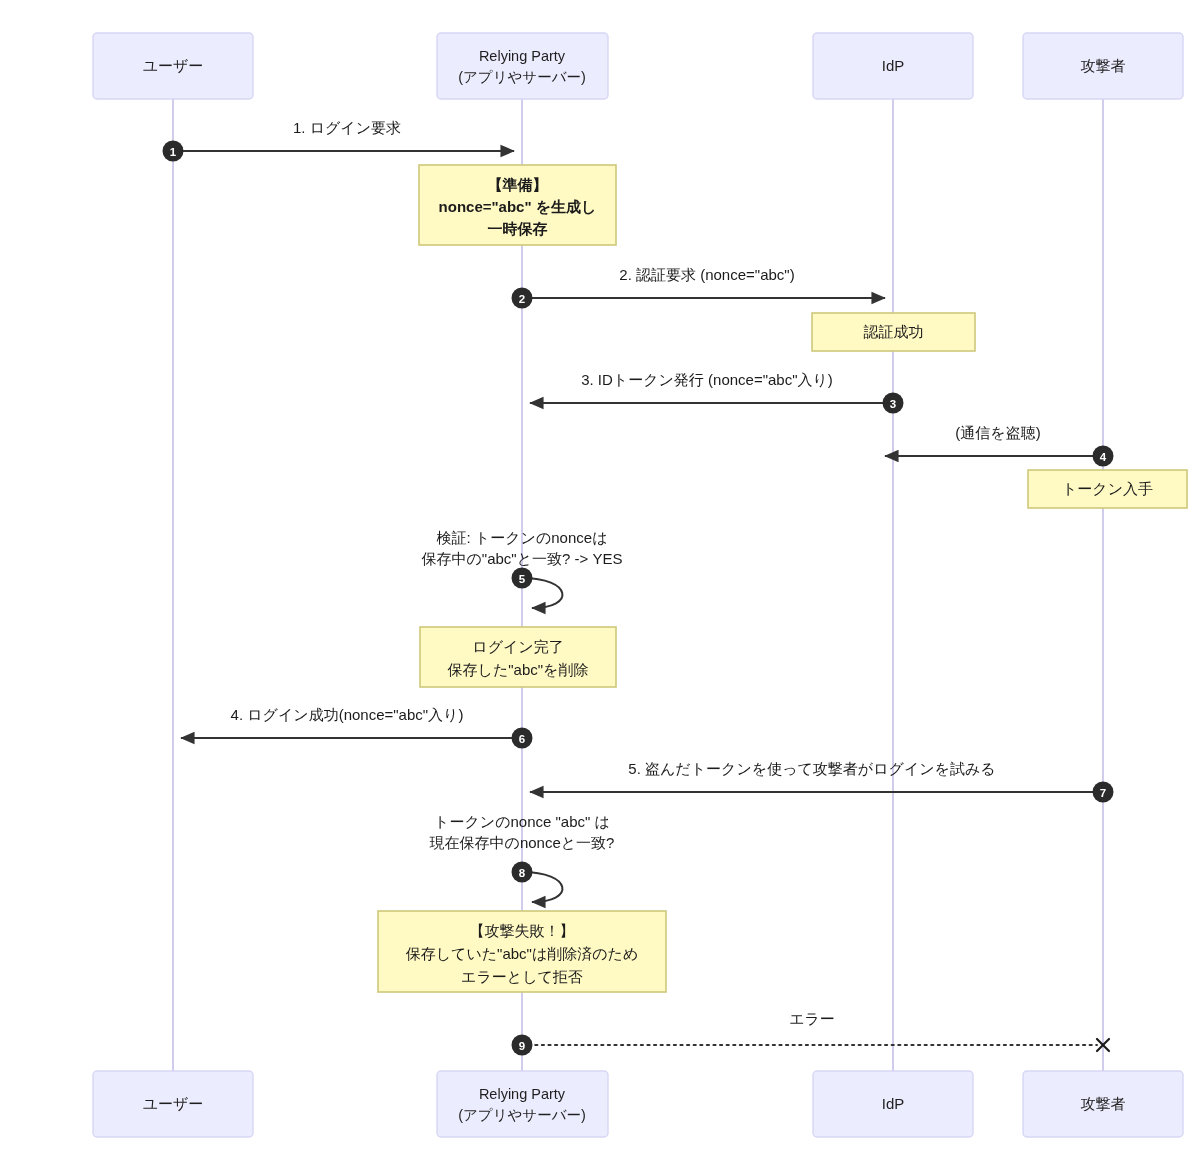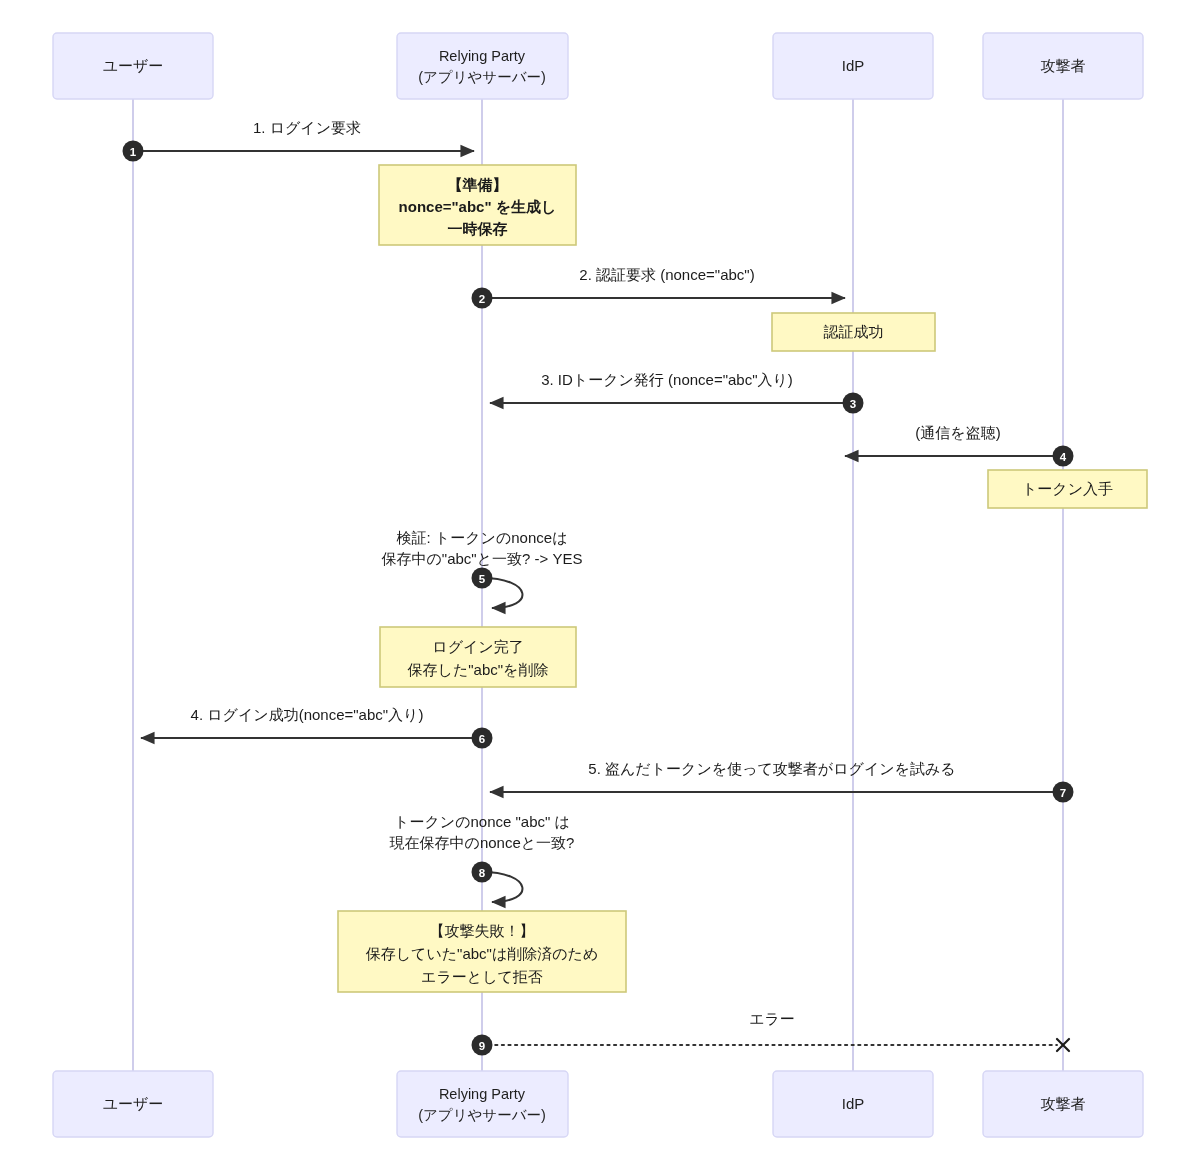--- a/index.html
+++ b/index.html
@@ -10,20 +10,21 @@
   body {
     width: 1200px;
     height: 1170px;
     font-family: "Liberation Sans", "DejaVu Sans", sans-serif;
     overflow: hidden;
   }
   #diagram-root {
     position: relative;
     width: 1008px;
     height: 1170px;
+    padding-left: 40px;
   }
   svg.sequence-canvas {
     display: block;
     width: 1200px;
     height: 1170px;
   }
   .actor-box-rect {
     fill: #ECECFF;
     stroke: #D6D6F5;
     stroke-width: 1.4px;

